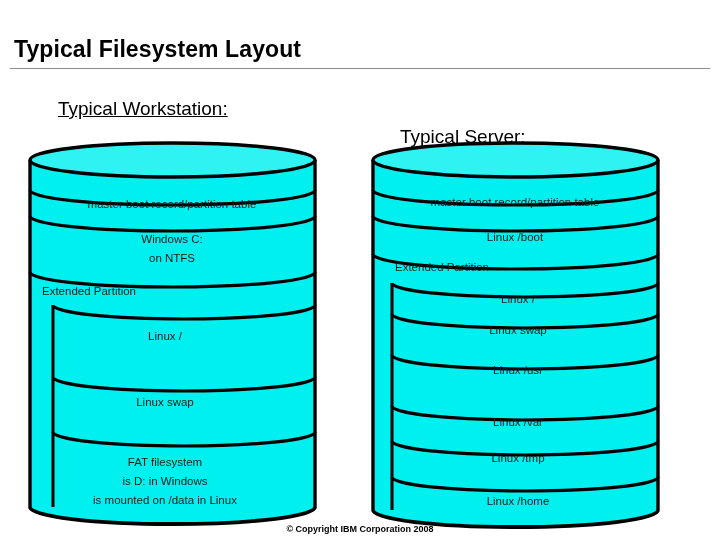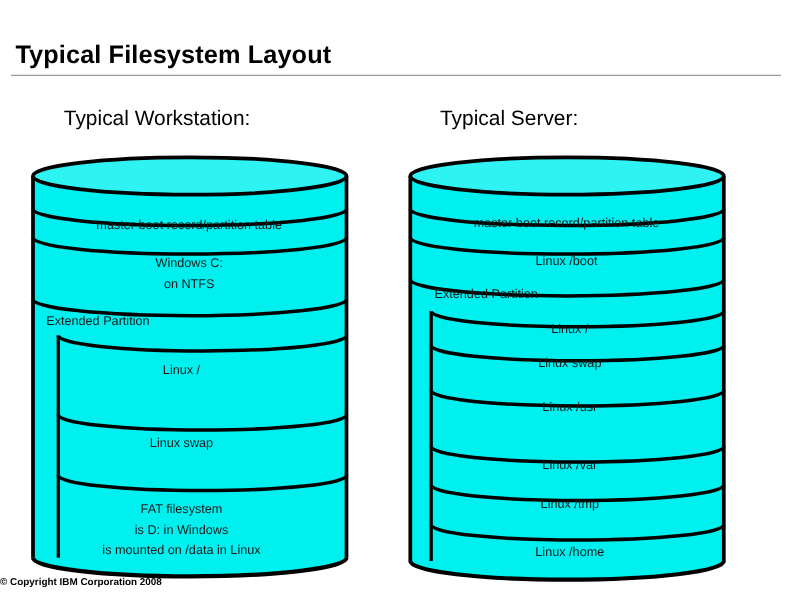--- a/index.html
+++ b/index.html
@@ -40,35 +40,36 @@
     height: 1px;
     background: #8c8c8c;
   }
   .column-heading {
     position: absolute;
     top: 98px;
     font-size: 19px;
     color: #000000;
     white-space: nowrap;
   }
-  #heading-workstation { left: 58px; }
-  #heading-server      { left: 400px; }
+  #heading-workstation { left: 58px; text-decoration: underline; }
+  #heading-server      { left: 400px; margin-top: 28px; }
 
   #diagram-svg {
     position: absolute;
     left: 0;
     top: 0;
     width: 720px;
     height: 540px;
   }
   #footer-copyright {
     position: absolute;
     left: 0;
     top: 524px;
     width: 720px;
+    text-align: center;
     font-size: 9px;
     font-weight: bold;
     color: #000000;
     white-space: nowrap;
   }
   .seg-label {
     font-family: "Liberation Sans", sans-serif;
     font-size: 11.5px;
     fill: #1a1a1a;
   }

